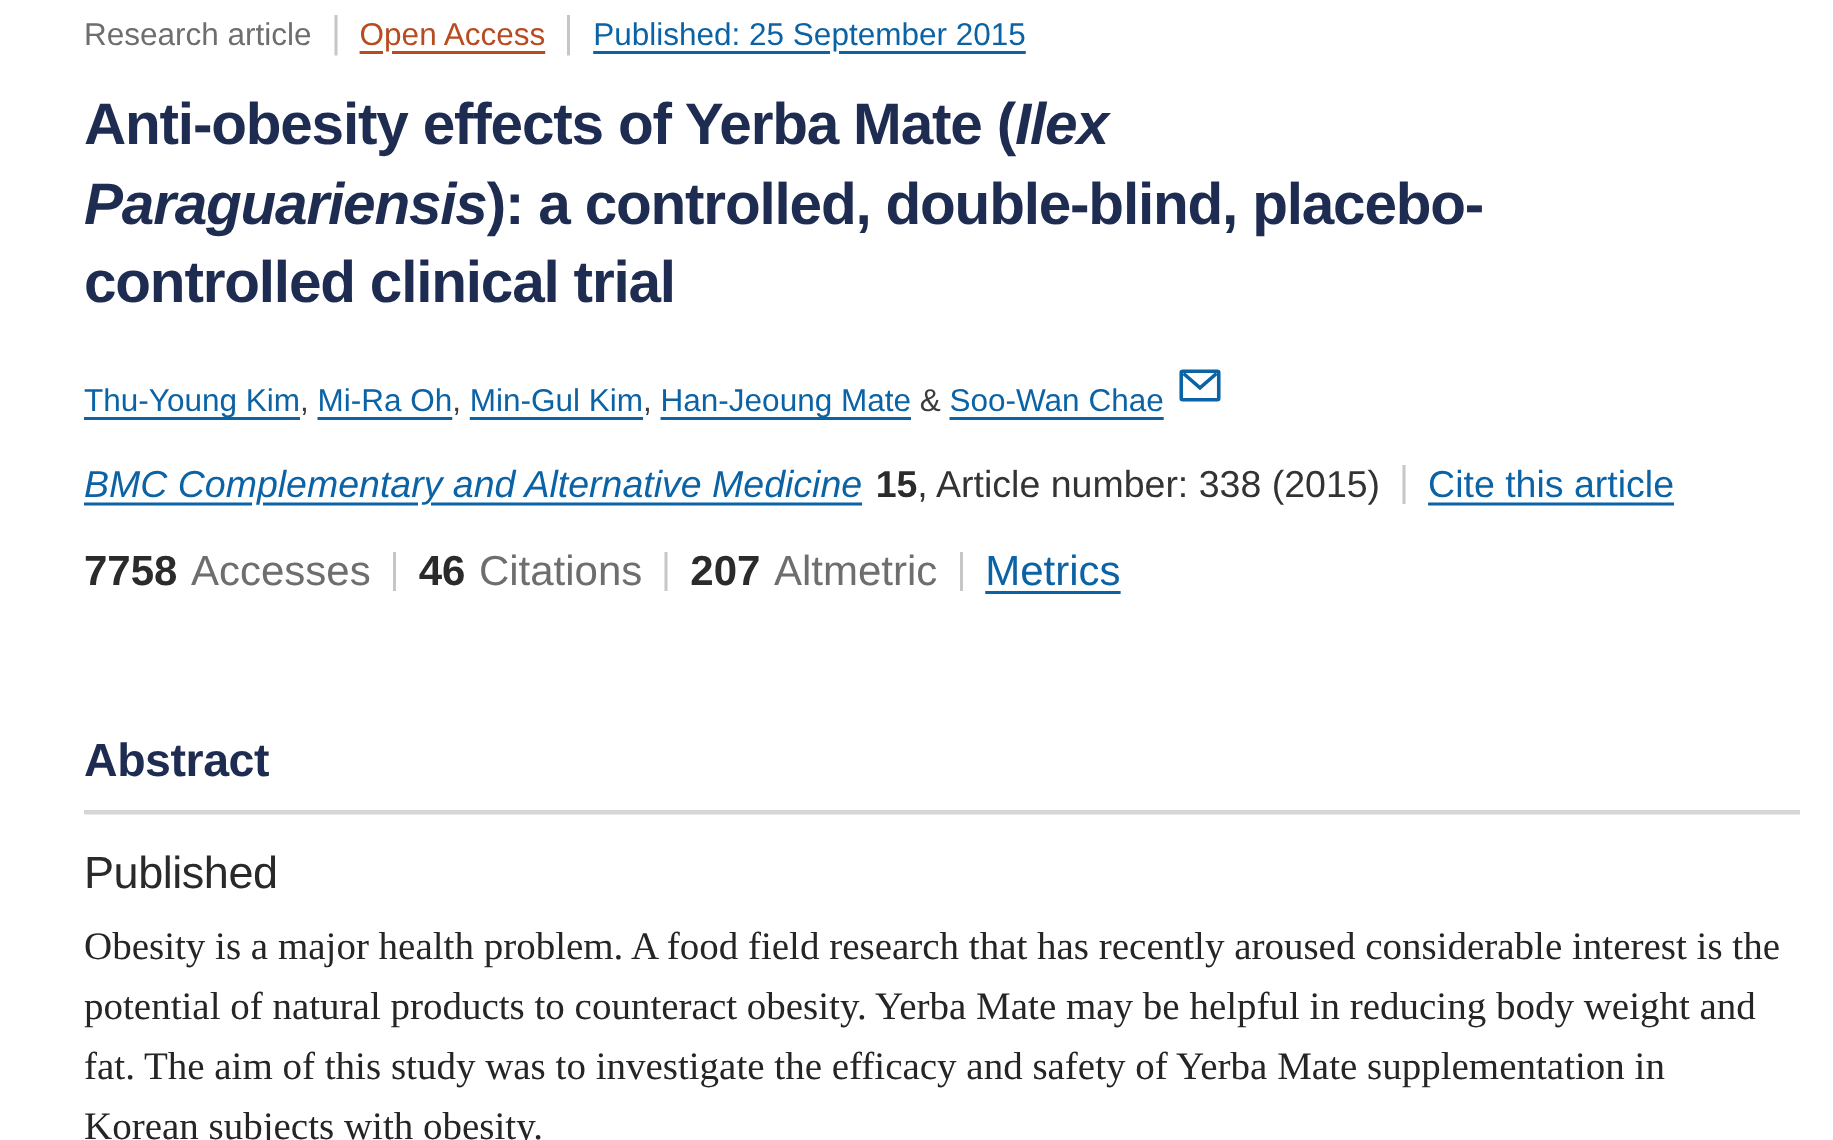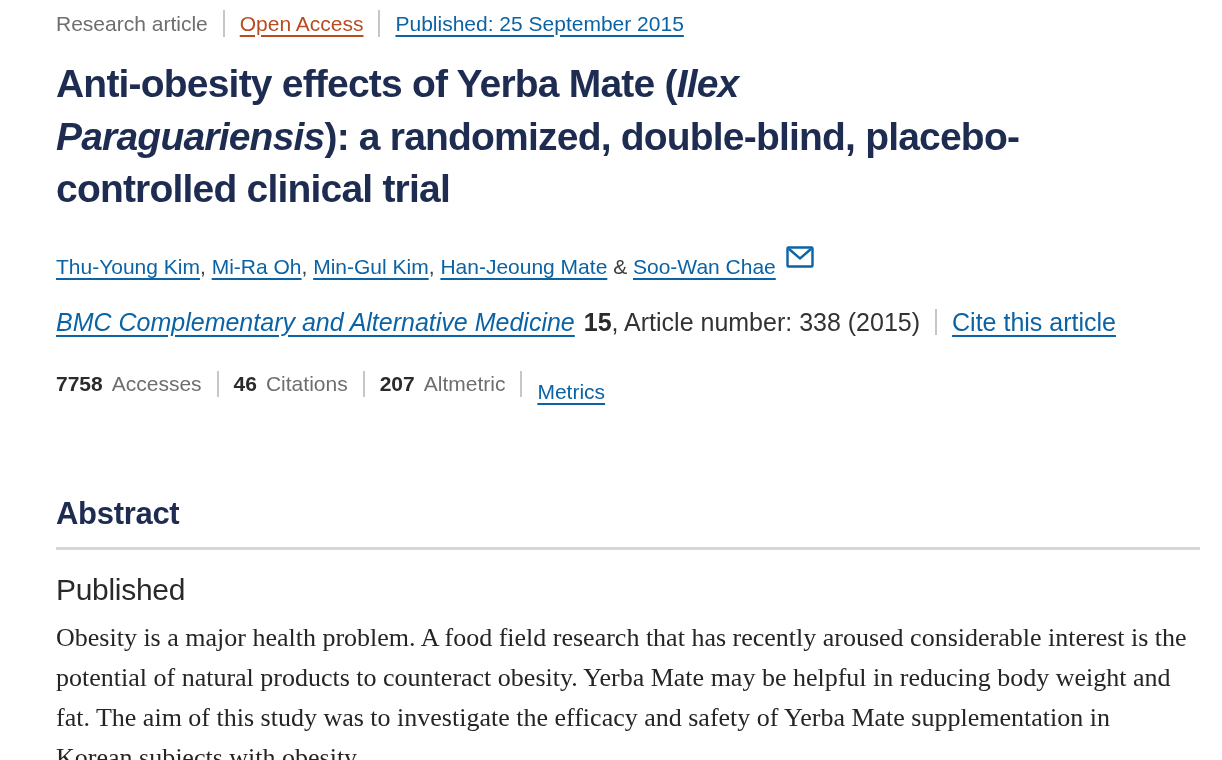--- a/index.html
+++ b/index.html
@@ -87,35 +87,34 @@
   }
   .journal-line .cite {
     color: #0b63a5;
     text-decoration: underline;
     text-underline-offset: 4px;
   }
 
   
   .metrics {
     margin-top: 27px;
-    font-size: 21px;
+    font-size: 28px;
     display: flex;
     align-items: center;
   }
   .metrics .value {
     font-weight: 700;
     color: #2b2b2b;
     margin-right: 9px;
   }
   .metrics .mlabel { color: #6e6e6e; }
   .metrics .metrics-link {
     color: #0b63a5;
     text-decoration: underline;
     text-underline-offset: 4px;
-    margin-top: 16px;
   }
 
   
   h2.abstract-heading {
     margin: 92px 0 0 0;
     font-size: 31px;
     font-weight: 700;
     color: #1d2c50;
     letter-spacing: -0.3px;
   }
@@ -147,21 +146,21 @@
 <div class="page">
 
   <div class="meta-bar">
     <span>Research article</span>
     <span class="vsep"></span>
     <a class="link oa">Open Access</a>
     <span class="vsep"></span>
     <a class="link">Published: 25 September 2015</a>
   </div>
 
-  <h1 class="title"><span>Anti-obesity effects of Yerba Mate (</span><i>Ilex</i><br><i>Paraguariensis</i><span>): a randomized, double-blind, placebo-</span><br><span>controlled clinical trial</span></h1>
+  <h1 class="title"><span>Anti-obesity effects of Yerba Mate (</span><i>Ilex</i><br><i>Paraguariensis</i><span>): a controlled, double-blind, placebo-</span><br><span>controlled clinical trial</span></h1>
 
   <div class="authors"><a class="author">Thu-Young Kim</a><span>, </span><a class="author">Mi-Ra Oh</a><span>, </span><a class="author">Min-Gul Kim</a><span>, </span><a class="author">Han-Jeoung Mate</a><span> &amp; </span><a class="author">Soo-Wan Chae</a><a class="email-link"><svg width="28" height="22" viewBox="0 0 28 22" fill="none" xmlns="http://www.w3.org/2000/svg">
           <rect x="1.5" y="1.5" width="25" height="19" rx="1" stroke="#0b63a5" stroke-width="2.4"></rect>
           <path d="M3 3 L14 12.5 L25 3" stroke="#0b63a5" stroke-width="2.4" fill="none"></path>
         </svg></a></div>
 
   <div class="journal-line">
     <a class="journal-name">BMC Complementary and Alternative Medicine</a>
     <span class="vol">15</span>
     <span>, Article number: 338 (2015)</span>

